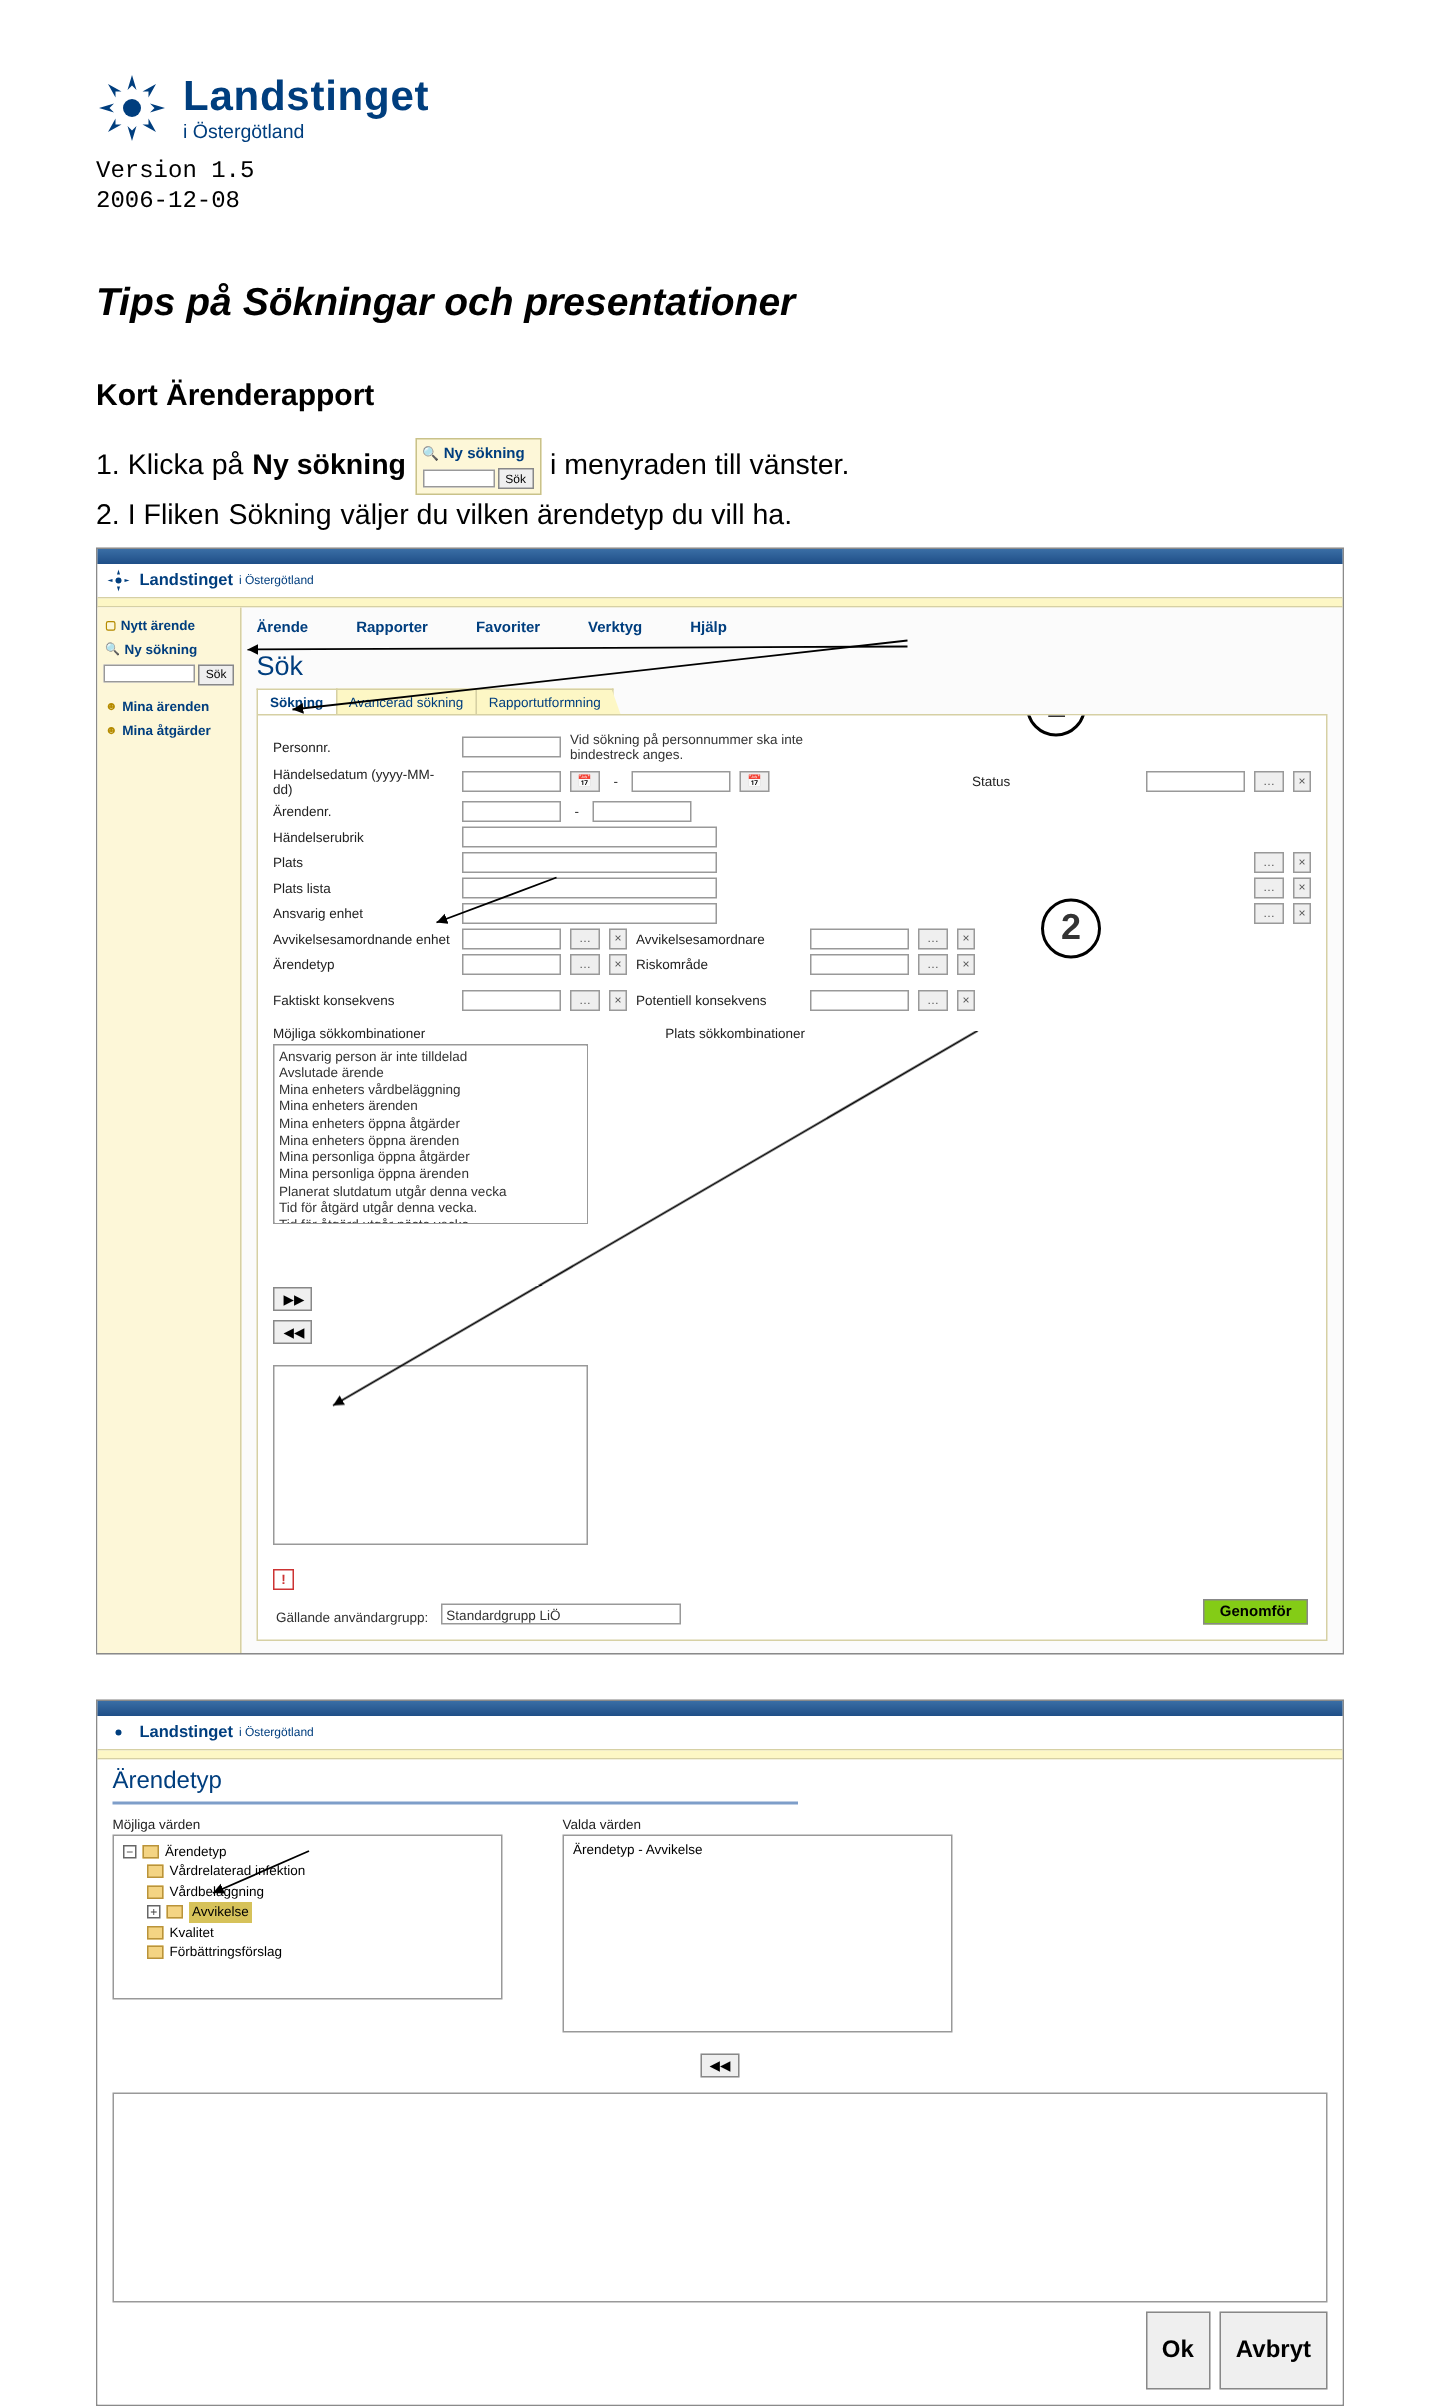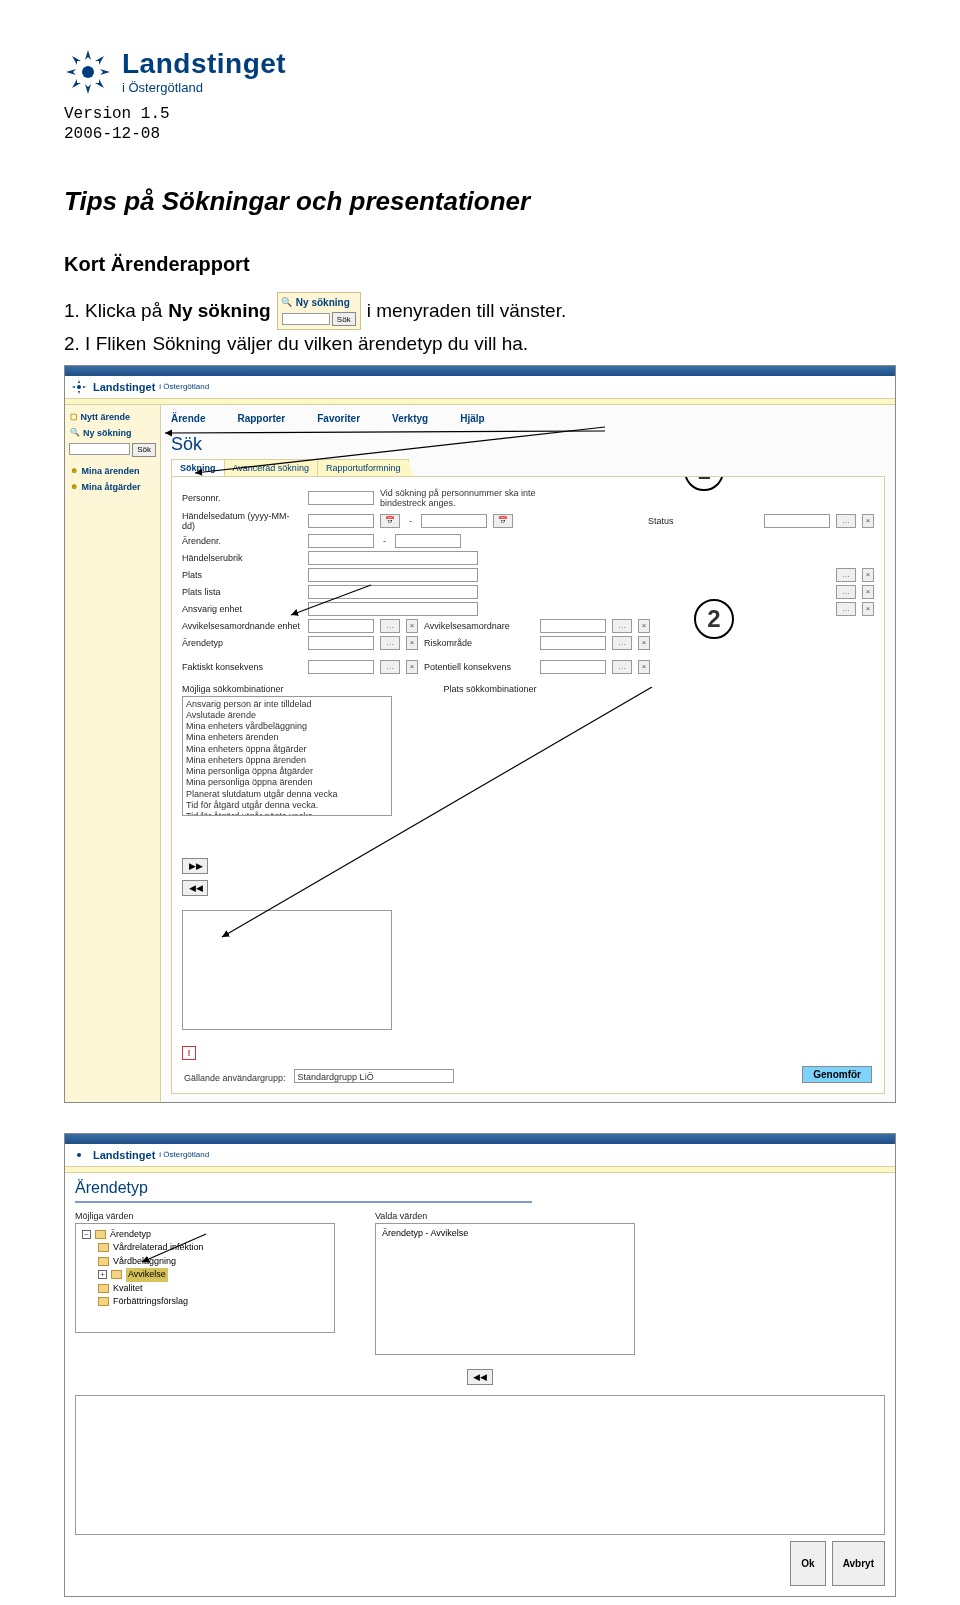--- a/index.html
+++ b/index.html
@@ -105,21 +105,21 @@
   .listbox { width: 210px; height: 120px; border: 1px solid #999; background:#fff; overflow:auto; font-size:9px; line-height:1.25; padding:2px 3px; }
   .listbox div { white-space: nowrap; }
   .mvbtns { display:flex; flex-direction:column; gap:6px; margin-top: 28px;}
   .mvbtns button { width:26px; height:16px; font-size:9px; border:1px solid #888; background:#efefef;}
   .alert-col { display:flex; flex-direction:column; align-items:center; gap:4px; margin-top:2px;}
   .alert-col .sq { width:14px; height:14px; border:1px solid #c33; color:#c33; font-weight:bold; text-align:center; line-height:12px;}
 
   .bottombar { display:flex; align-items:flex-end; gap:8px; padding:6px 2px 2px 2px; font-size:9px;}
   .bottombar .spacer { flex:1; }
   .bottombar .userfld { width:160px; height:14px; border:1px solid #999; background:#fff; padding:0 3px; line-height:14px;}
-  .bottombar button { font-size:10px; padding:2px 10px; border:1px solid #888; background:#7dd3fc; font-weight:bold;}
+  .bottombar button { font-size:10px; padding:2px 10px; border:1px solid #888; background:#84cc16; font-weight:bold;}
 
   
   .circ {
     position: absolute; border: 2px solid #000; border-radius: 50%;
     background: #fff; width: 40px; height: 40px; display:flex;
     align-items:center; justify-content:center; font-size: 24px; font-weight:bold;
     z-index: 50;
   }
   .arrow-svg { position:absolute; pointer-events:none; z-index:40; }
 
@@ -135,21 +135,21 @@
   .treebox .tnode { display:flex; align-items:center; gap:4px; }
   .treebox .pm { width:9px; height:9px; border:1px solid #666; font-size:8px; line-height:7px; text-align:center; color:#444;}
   .treebox .fold { width:11px; height:9px; background:#f4d483; border:1px solid #b9933a;}
   .treebox .indent { margin-left: 16px; }
   .treebox .sel2 { background:#d6c25a; padding:0 2px;}
   .valbox { border:1px solid #999; background:#fff; height: 132px; padding: 4px 6px; font-size:9px; }
   .sim2-mid { display:flex; justify-content:center; margin: 14px 0 0 0;}
   .sim2-mid button { width:26px; height:16px; border:1px solid #888; background:#efefef; font-size:9px; padding:0;}
   .sim2-big { border:1px solid #999; background:#fff; height: 140px; margin: 10px 10px 0 10px; }
   .sim2-foot { display:flex; justify-content:flex-end; gap:6px; padding: 6px 10px 0 0;}
-  .sim2-foot button { font-size:10px; padding:16px 10px; border:1px solid #888; background:#efefef; font-weight:bold;}
+  .sim2-foot button { font-size:16px; padding:16px 10px; border:1px solid #888; background:#efefef; font-weight:bold;}
 
   hr.footer-rule { margin: 40px 0 6px 0; border:none; border-top: 2px solid #000; }
   .footer { display:flex; align-items:flex-end; font-size: 14px; line-height:1.35; }
   .footer .fleft { flex:1; }
   .footer .fright { white-space: nowrap; }
 </style>
 </head>
 <body>
 
 <div class="page">

